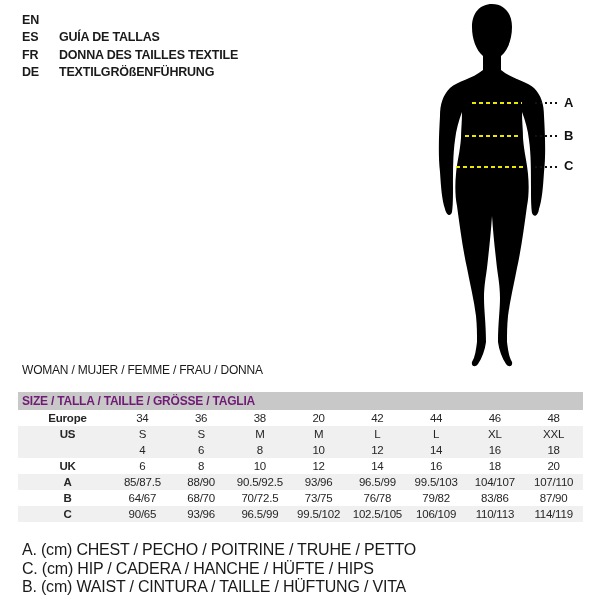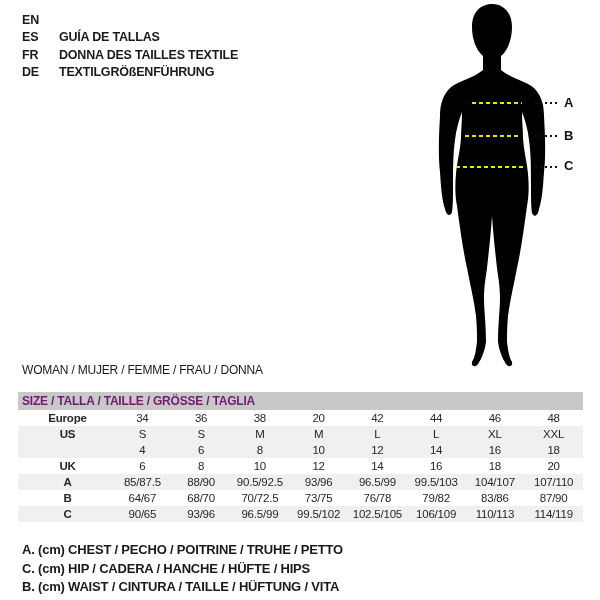--- a/index.html
+++ b/index.html
@@ -27,21 +27,21 @@
               table-layout:fixed;font-size:11.5px;letter-spacing:-0.2px;}
   .size-table th{background:#c8c8c8;text-align:left;font-weight:700;font-size:12px;
                  height:18px;padding:0 0 0 4px;color:#701a75;}
   .size-table td{height:16px;padding:0;text-align:center;font-weight:400;color:#262626;
                  white-space:nowrap;overflow:hidden;}
   .size-table td.rowlabel{text-align:center;padding-left:4px;font-weight:bold;}
   .size-table col.labelcol{width:95px;}
   .size-table col.datacol{width:58.75px;}
   .size-table tr.shade td{background:#f0f0f0;margin-top:29px;}
   
-  .notes{position:absolute;left:22px;top:541px;font-weight:700;font-size:13px;
+  .notes{position:absolute;left:22px;top:541px;font-weight:400;font-size:16px;
          line-height:18.6px;letter-spacing:-0.2px;}
 </style>
 </head>
 <body>
 
 <div class="canvas">
 
   <div class="langs">
     <div class="lang-row">
       <span class="lang-code">EN</span>

